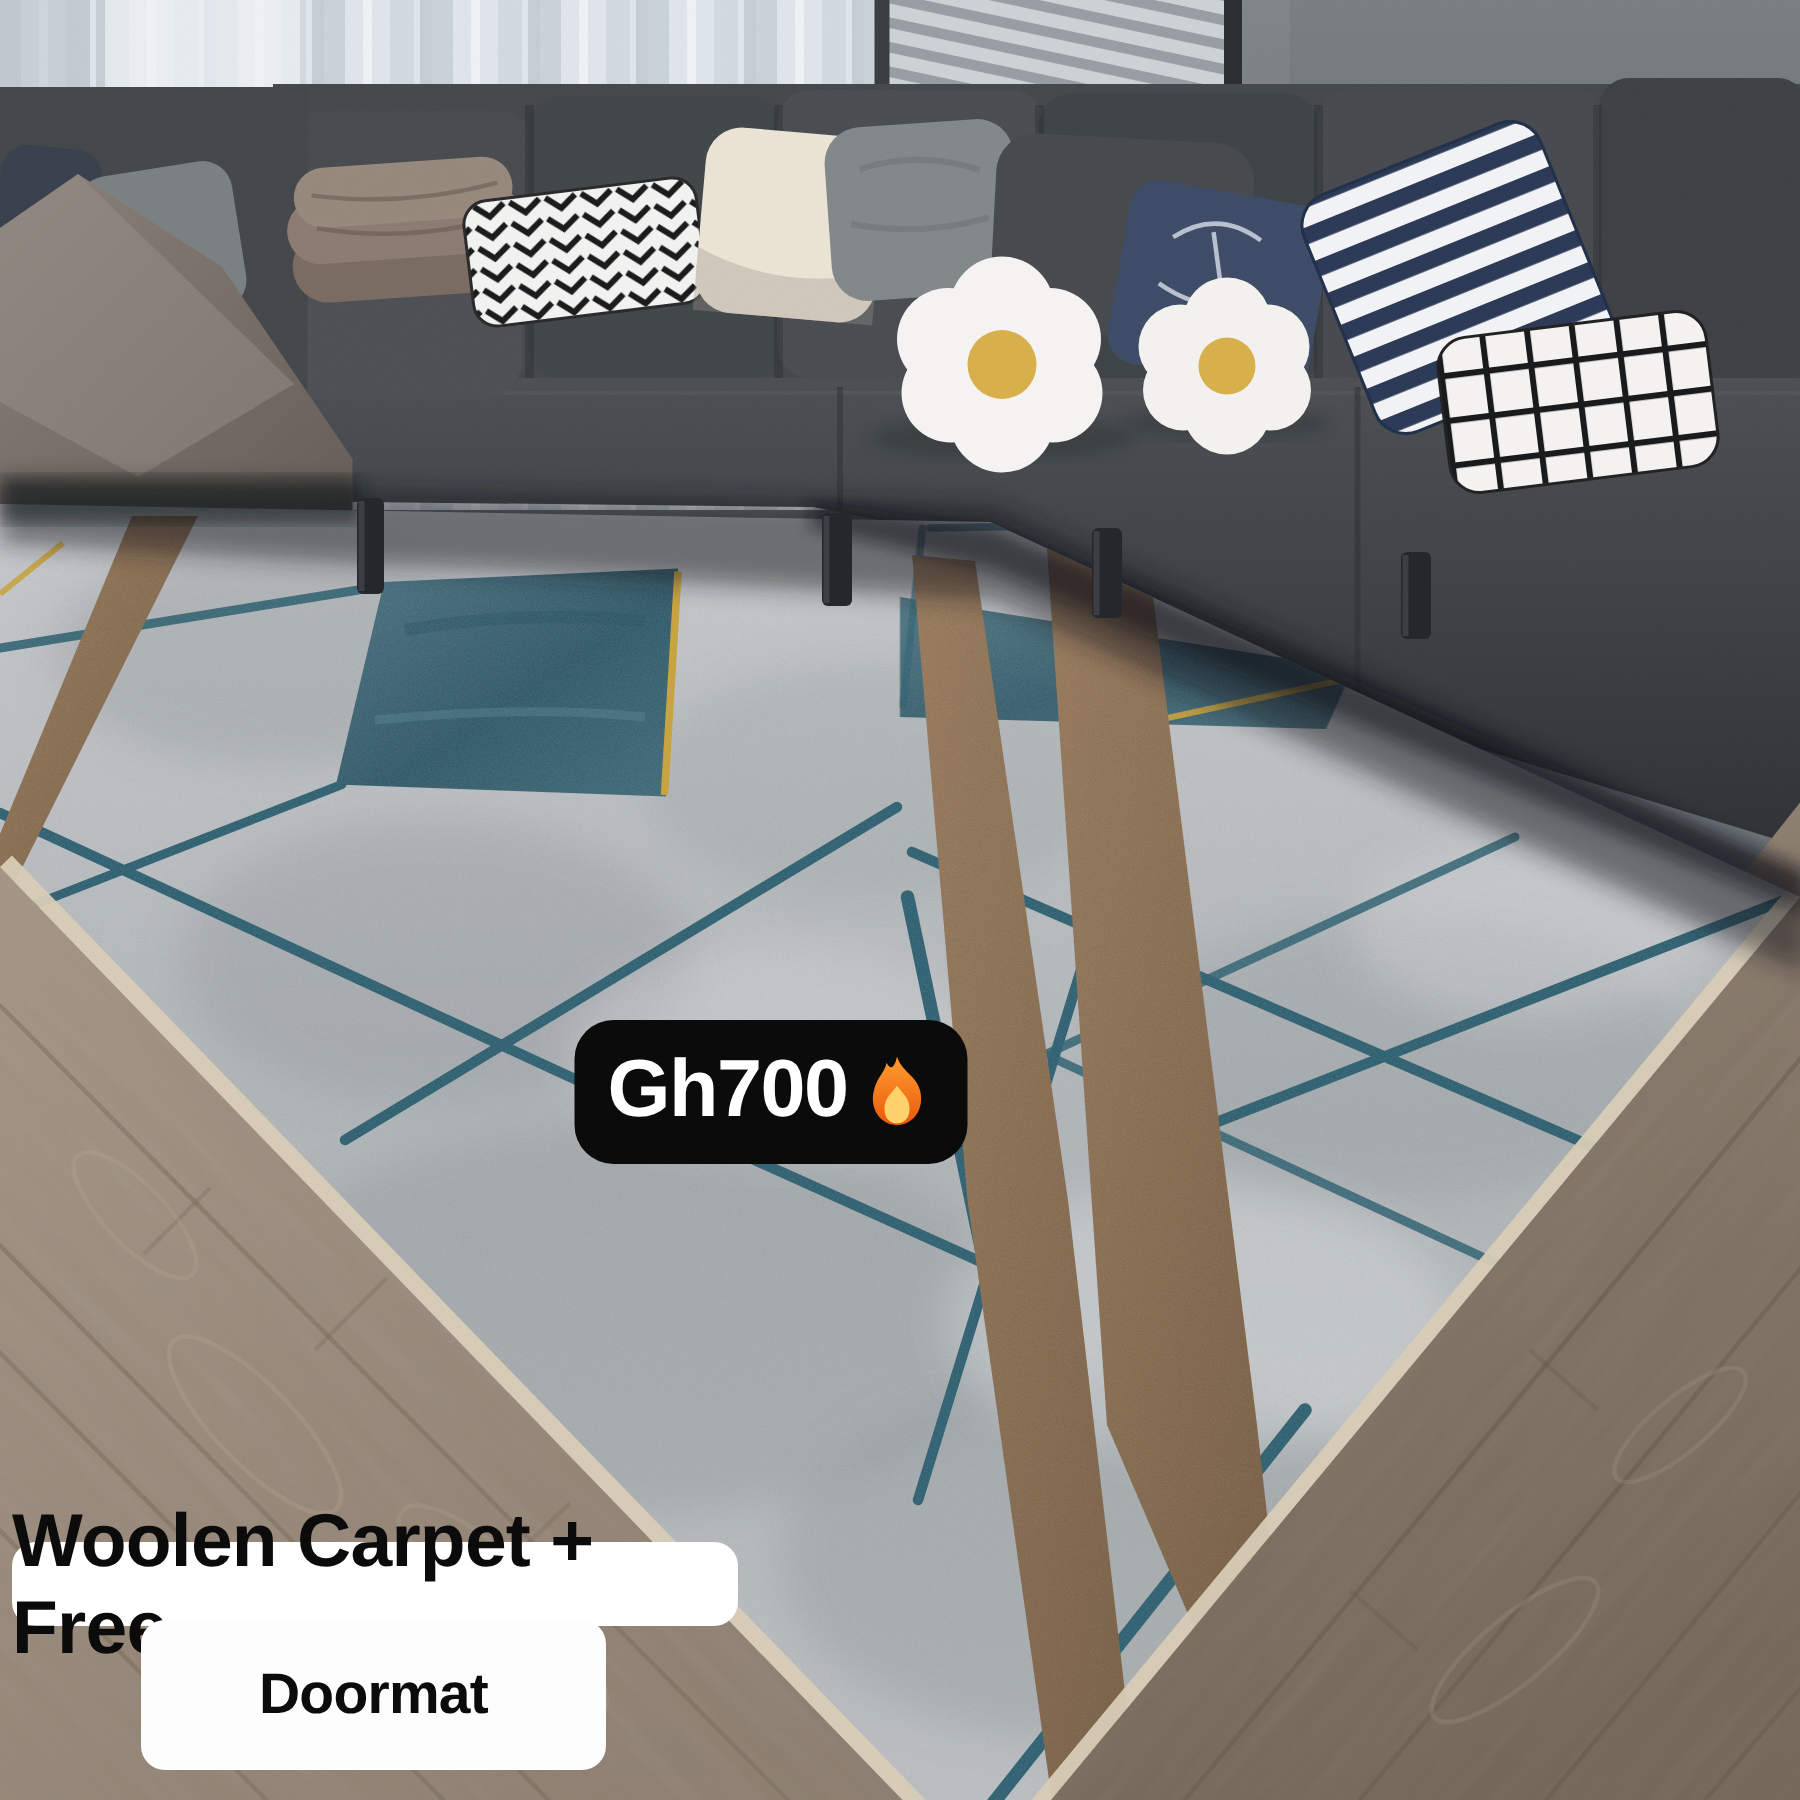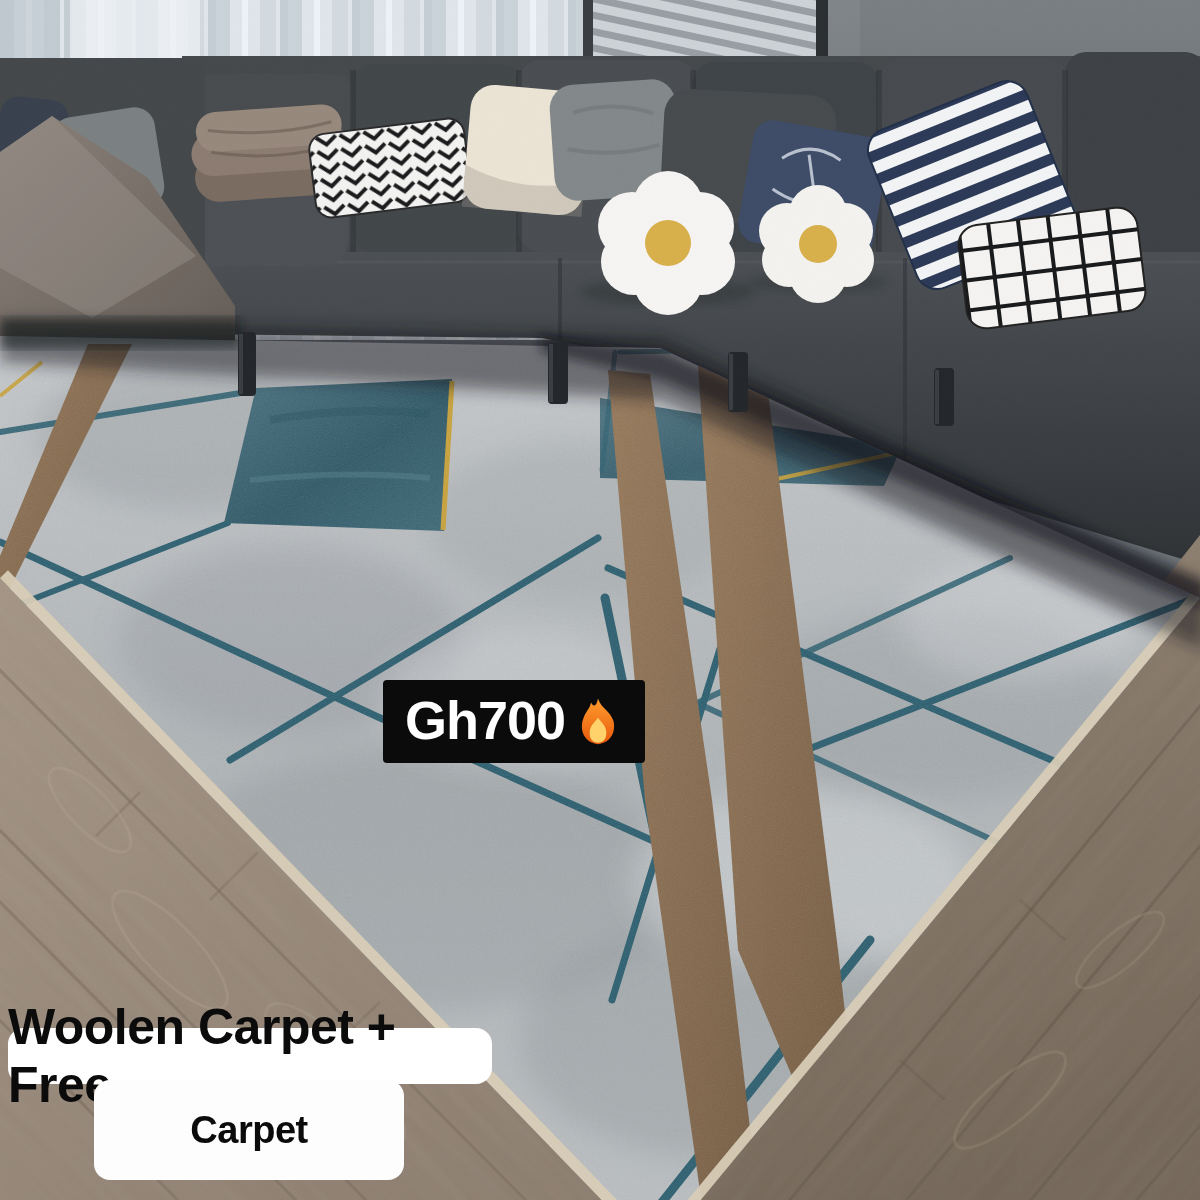--- a/index.html
+++ b/index.html
@@ -1,21 +1,21 @@
 <!DOCTYPE html>
 <html><head>
 <meta charset="utf-8">
 <style>
   html,body{margin:0;padding:0;background:#111;}
   .stage{position:relative;width:1200px;height:1200px;overflow:hidden;
          font-family:"Liberation Sans",sans-serif;background:#6e7378;}
   .scene{position:absolute;left:0;top:0;width:1200px;height:1200px;display:block;}
   
-  .price-badge{position:absolute;left:383px;top:680px;width:262px;height:83px;
-    background:#0b0b0b;border-radius:4px;display:flex;align-items:center;
+  .price-badge{position:absolute;left:383px;top:680px;width:262px;height:96px;
+    background:#0b0b0b;border-radius:26px;display:flex;align-items:center;
     justify-content:center;gap:8px;}
   .price-text{color:#ffffff;font-size:54px;font-weight:700;letter-spacing:-1px;
     line-height:1;transform:translateY(-2px);}
   .flame{width:50px;height:54px;display:block;}
   
   .product-label{position:absolute;left:0;top:1020px;width:520px;height:180px;}
   .pl-line1{position:absolute;left:8px;top:8px;width:484px;height:56px;background:#ffffff;
     border-radius:16px;display:flex;align-items:center;justify-content:center;
     font-size:50px;font-weight:700;color:#0b0b0b;letter-spacing:-0.5px;}
   .pl-lower{position:absolute;left:94px;top:60px;width:310px;height:100px;background:#fdfdfd;
@@ -377,17 +377,17 @@
       </linearGradient>
     </defs>
     <path d="M18 1 C20 8 27 10 29 17 C31 24 28 33 18 34 C8 33 5 24 7 17 C9 10 12 9 13 4 C15 8 17 6 18 1 Z" fill="url(#flameG)"></path>
     <path d="M18 15 C21 19 24 21 24 26 C24 31 21 33 18 33 C15 33 12 31 12 26 C12 21 15 19 18 15 Z" fill="#ffd26b"></path>
   </svg>
 </div>
 
 <div class="product-label">
   <div class="pl-line1">Woolen Carpet + Free</div>
   <div class="pl-lower">
-    <div>Carpet</div>
+    <div>Doormat</div>
   </div>
 </div>
 
 </div>
 
 </body></html>

